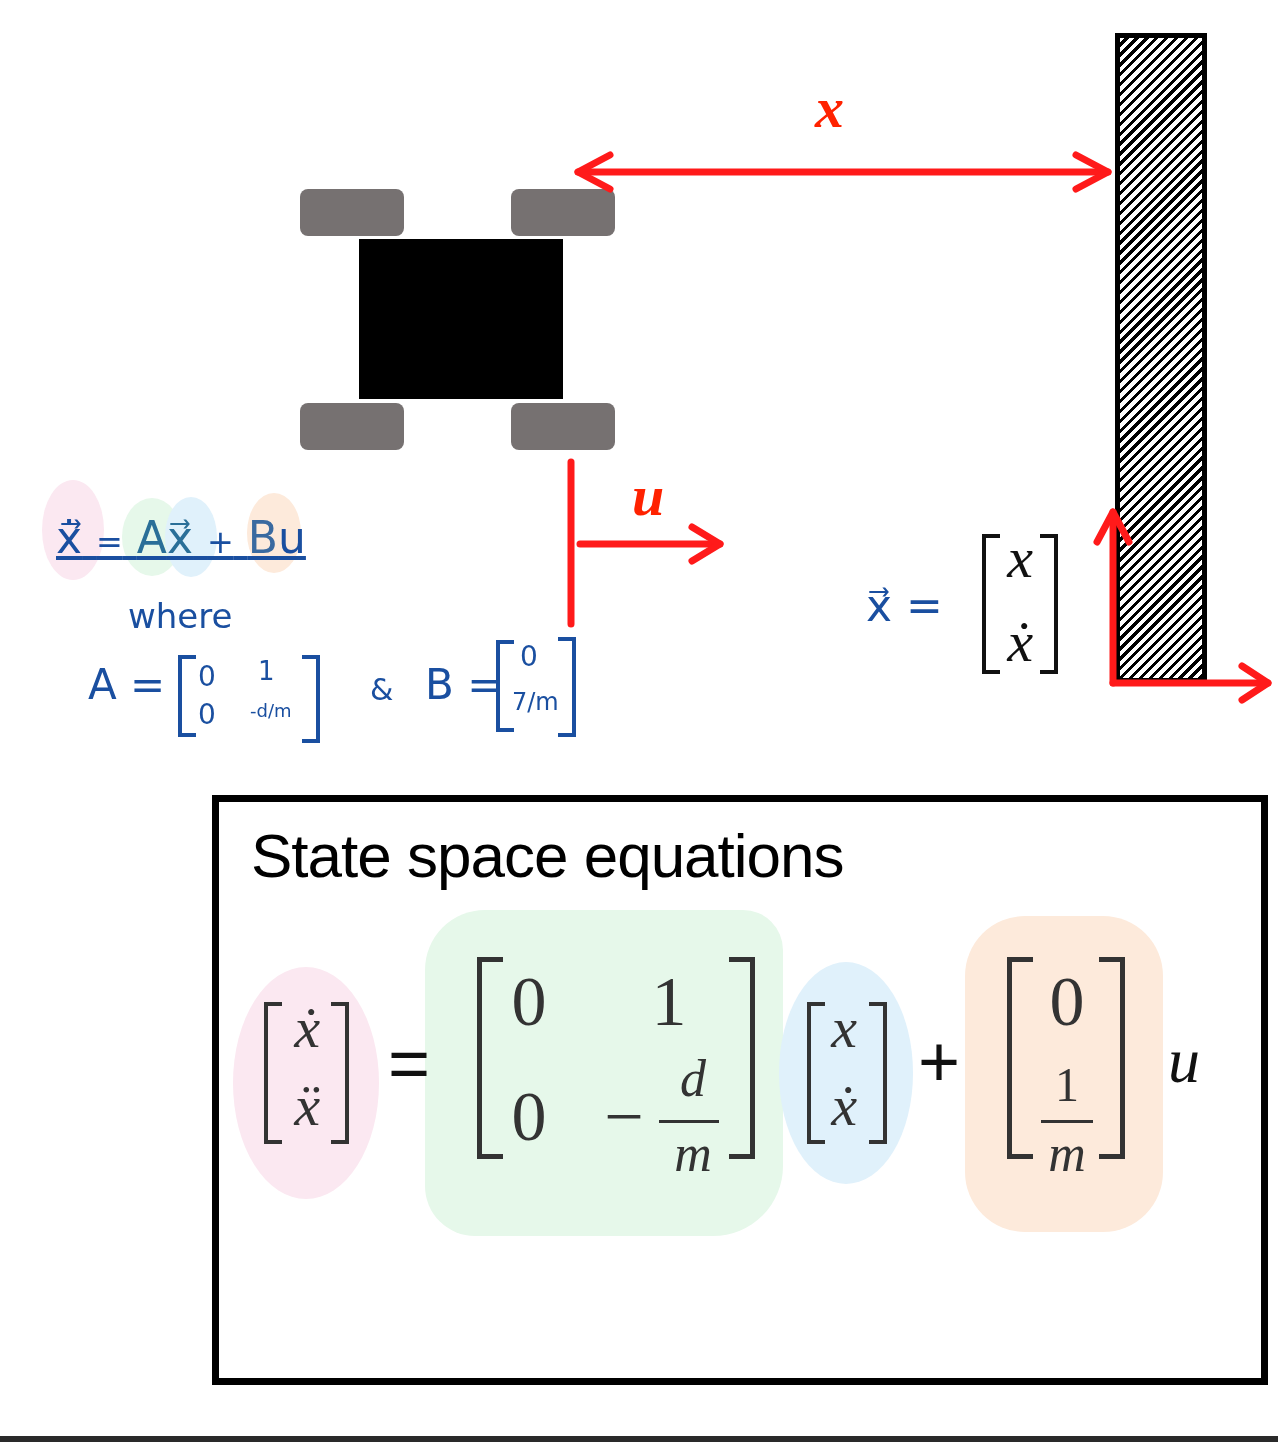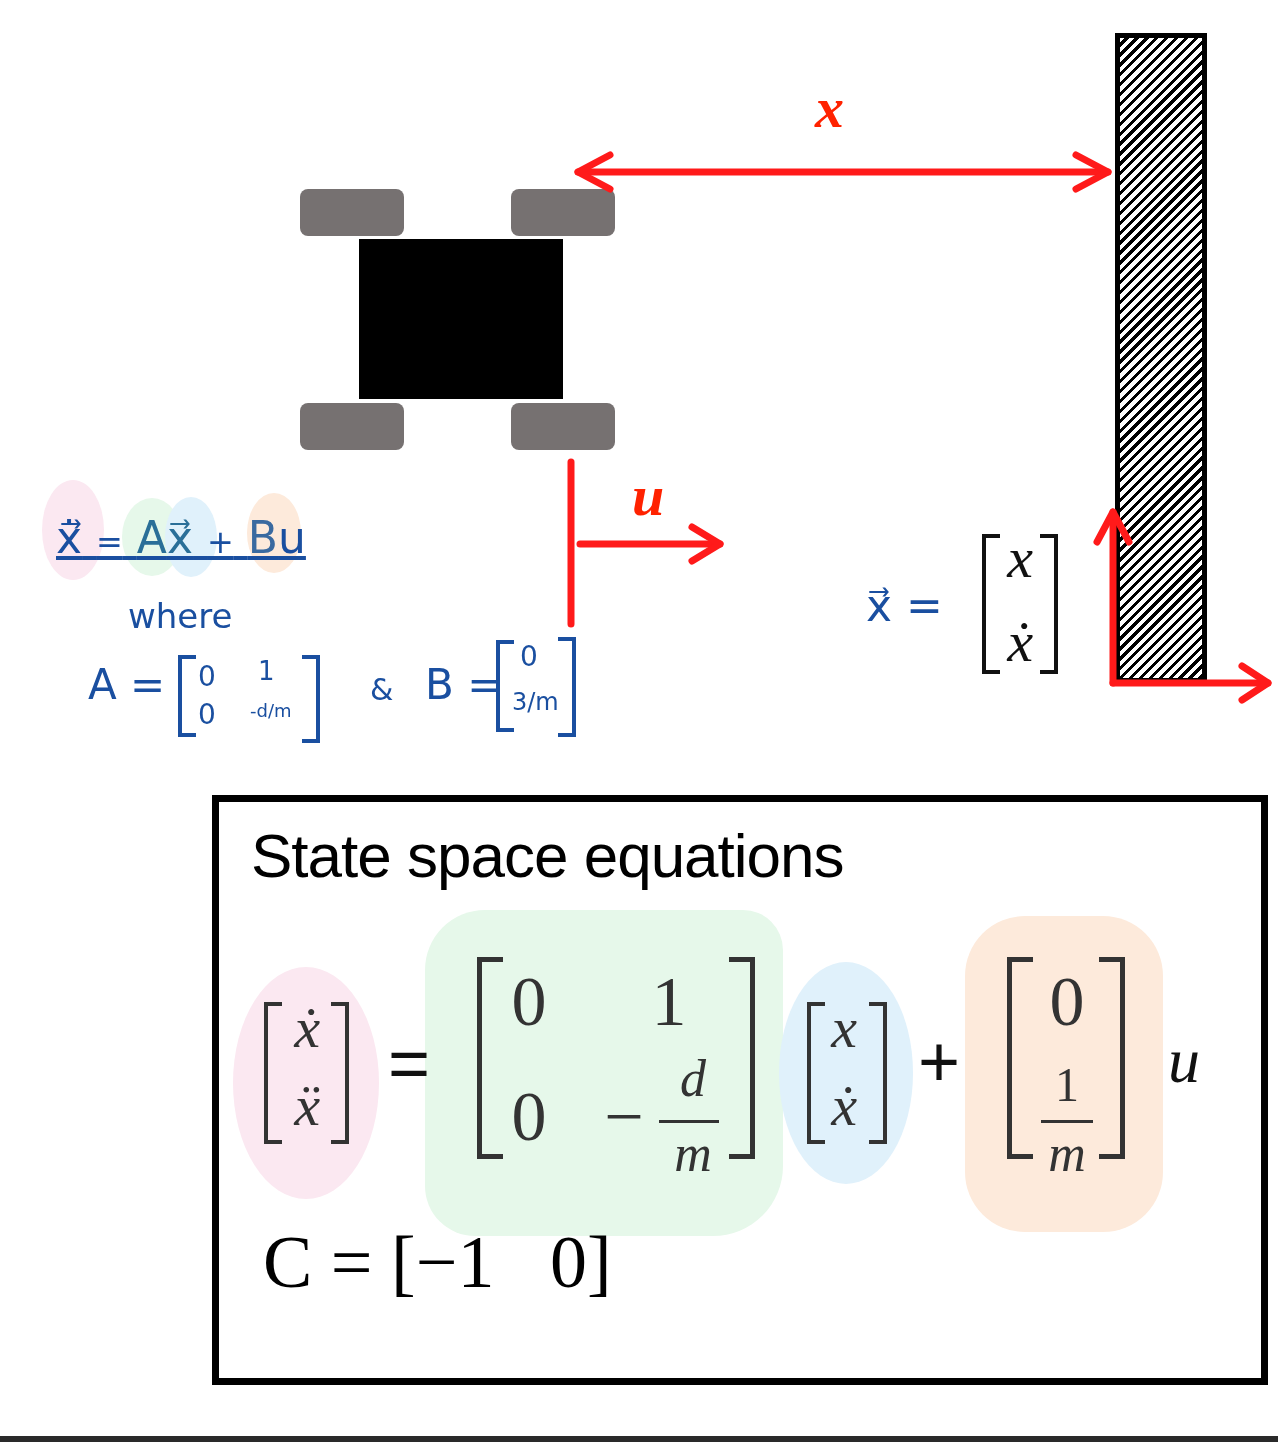--- a/index.html
+++ b/index.html
@@ -78,21 +78,21 @@
 <div class="hand" style="left:258px; top:656px; font-size:26px;">1</div>
 <div class="hand" style="left:198px; top:698px; font-size:28px;">0</div>
 <div class="hand" style="left:250px; top:700px; font-size:18px;text-align:center;">-d/m</div>
 <div class="bracket-r" style="left:302px; top:655px; height:88px; border-color:#1a4fa0;"></div>
 
 <div class="hand" style="left:370px; top:672px; font-size:30px;">&amp;</div>
 
 <div class="hand" style="left:425px; top:660px; font-size:42px;">B =</div>
 <div class="bracket-l" style="left:496px; top:640px; height:92px; border-color:#1a4fa0;"></div>
 <div class="hand" style="left:520px; top:640px; font-size:28px;">0</div>
-<div class="hand" style="left:512px; top:688px; font-size:24px;">3/m</div>
+<div class="hand" style="left:512px; top:688px; font-size:24px;">7/m</div>
 <div class="bracket-r" style="left:558px; top:637px; height:100px; border-color:#1a4fa0;"></div>
 
 <div class="hand" style="left:866px; top:580px; font-size:44px;">x⃗ =</div>
 <div class="bracket-l" style="left:982px; top:534px; height:140px; border-color:#111;"></div>
 <div class="cell" style="left:998px; top:524px; width:44px; font-size:58px; font-style:italic; color:#111;">x</div>
 <div class="cell" style="left:998px; top:608px; width:44px; font-size:58px; font-style:italic; color:#111;">ẋ</div>
 <div class="bracket-r" style="left:1040px; top:534px; height:140px; border-color:#111;"></div>
 
 <div class="eqbox">
   <div class="eqtitle">State space equations</div>
@@ -128,16 +128,15 @@
 
   <div class="bracket-l" style="left:788px; top:155px; height:202px; width:26px; border-width:5px;"></div>
   <div class="cell" style="left:822px; top:160px; width:52px; font-size:70px;">0</div>
   <div class="cell" style="left:822px; top:255px; width:52px; font-size:48px;">1</div>
   <div class="frac-line" style="left:822px; top:318px; width:52px;"></div>
   <div class="cell" style="left:822px; top:322px; width:52px; font-size:52px; font-style:italic;">m</div>
   <div class="bracket-r" style="left:880px; top:155px; height:202px; width:26px; border-width:5px;"></div>
 
   <div class="cell" style="left:940px; top:222px; width:50px; font-size:64px; font-style:italic; color:#111;">u</div>
 
-  <div class="cell" style="left:44px; top:418px; font-size:74px; color:#000; text-align:left; white-space:pre;">C = [−1   0]</div>
 </div>
 
 <div class="bottom-bar"></div>
 
 </body></html>

